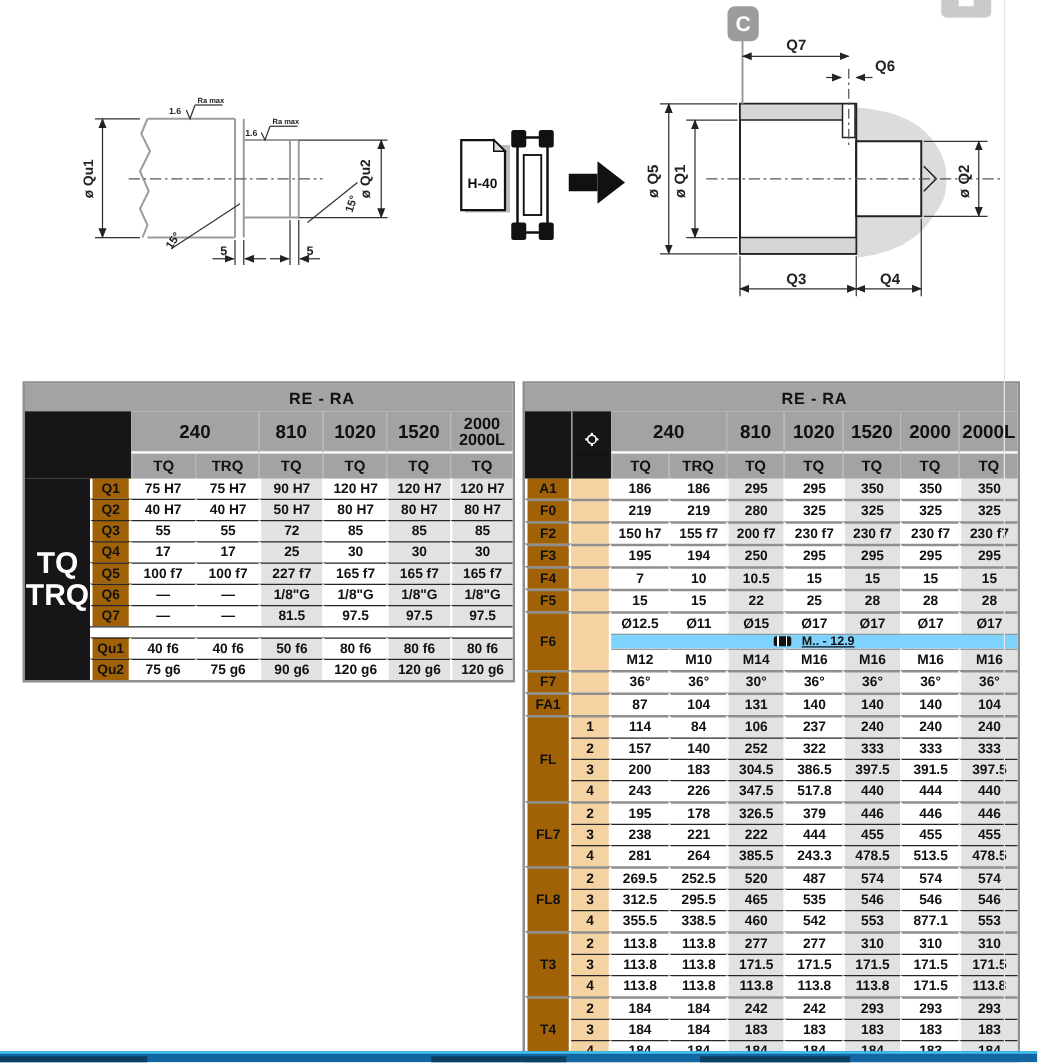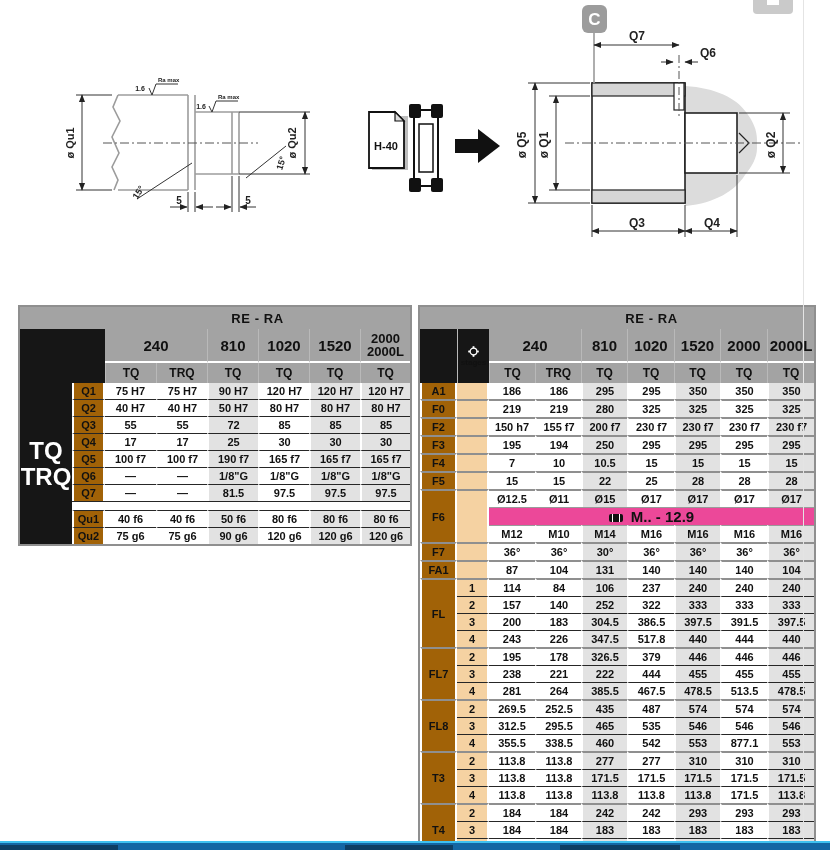--- a/index.html
+++ b/index.html
@@ -32,21 +32,21 @@
   tbody tr:first-child td{border-top:none;}
   tr.gsep td{border-top:2px solid #8f8f8f;}
   tr.thin td{border-top:1px solid #9a9a9a;}
   td.side{background:#161616;color:#fff;font-size:24px;line-height:26px;border-top:none!important;}
   td.lab{background:#a16207;border-left:2px solid #fff;border-right:2px solid #fff;font-size:11px;}
   td.stage{background:#f5d2a2;border-right:2px solid #fff;}
   td.val{background:#fff;border-left:2px solid #fff;}
   td.val.first{border-left:none;}
   td.val.g{background:#e2e2e2;}
   td.sep{height:8px;background:#fff;}
-  td.note{background:#ec4899;font-size:15px;height:11px;}
+  td.note{background:#7dd3fc;font-size:10px;height:11px;text-decoration:underline;}
   .bolt-icon{display:inline-block;width:14px;height:8px;border-radius:2px;vertical-align:middle;
      margin-right:8px;background:linear-gradient(90deg,#111 0 3px,#fff 3px 4px,#111 4px 10px,#fff 10px 11px,#111 11px 14px);}
 
   
   .bottom-bar{position:absolute;left:0;top:841px;width:830px;height:9px;background:#1466a3;
               border-top:2px solid #3fc1f0;box-sizing:border-box;}
   .bottom-bar .seg{position:absolute;top:2px;height:7px;background:#0d3e63;}
 </style>
 </head>
 <body>
@@ -258,21 +258,21 @@
           <td class="val">17</td>
           <td class="val g">25</td>
           <td class="val">30</td>
           <td class="val g">30</td>
           <td class="val g">30</td>
         </tr>
         <tr>
           <td class="lab">Q5</td>
           <td class="val first">100 f7</td>
           <td class="val">100 f7</td>
-          <td class="val g">190 f7</td>
+          <td class="val g">227 f7</td>
           <td class="val">165 f7</td>
           <td class="val g">165 f7</td>
           <td class="val g">165 f7</td>
         </tr>
         <tr>
           <td class="lab">Q6</td>
           <td class="val first">—</td>
           <td class="val">—</td>
           <td class="val g">1/8"G</td>
           <td class="val">1/8"G</td>
@@ -529,31 +529,31 @@
           <td class="val">444</td>
           <td class="val g">455</td>
           <td class="val">455</td>
           <td class="val g">455</td>
         </tr>
         <tr>
           <td class="stage">4</td>
           <td class="val first">281</td>
           <td class="val">264</td>
           <td class="val g">385.5</td>
-          <td class="val">467.5</td>
+          <td class="val">243.3</td>
           <td class="val g">478.5</td>
           <td class="val">513.5</td>
           <td class="val g">478.5</td>
         </tr>
         <tr class="gsep">
           <td class="lab" rowspan="3">FL8</td>
           <td class="stage">2</td>
           <td class="val first">269.5</td>
           <td class="val">252.5</td>
-          <td class="val g">435</td>
+          <td class="val g">520</td>
           <td class="val">487</td>
           <td class="val g">574</td>
           <td class="val">574</td>
           <td class="val g">574</td>
         </tr>
         <tr>
           <td class="stage">3</td>
           <td class="val first">312.5</td>
           <td class="val">295.5</td>
           <td class="val g">465</td>

